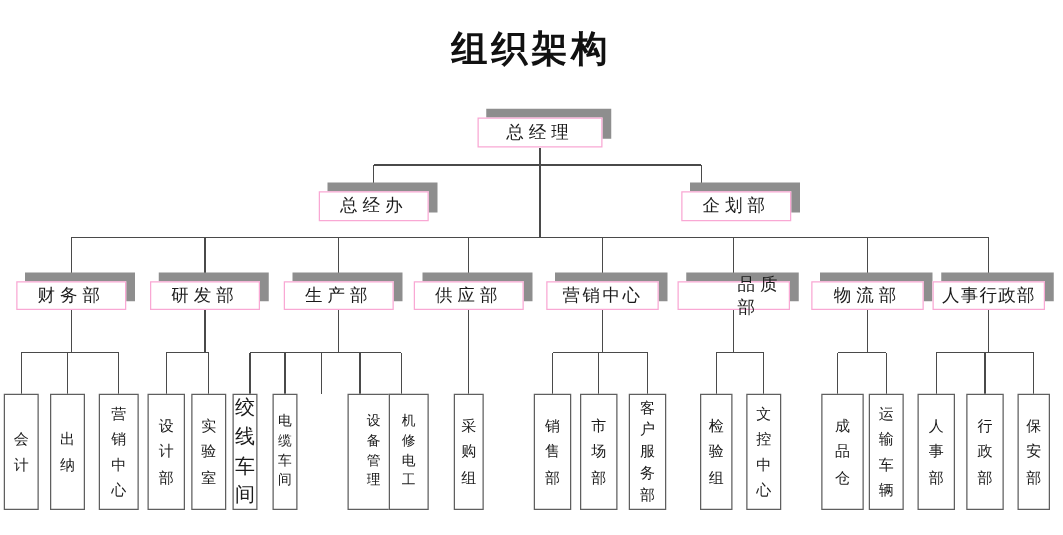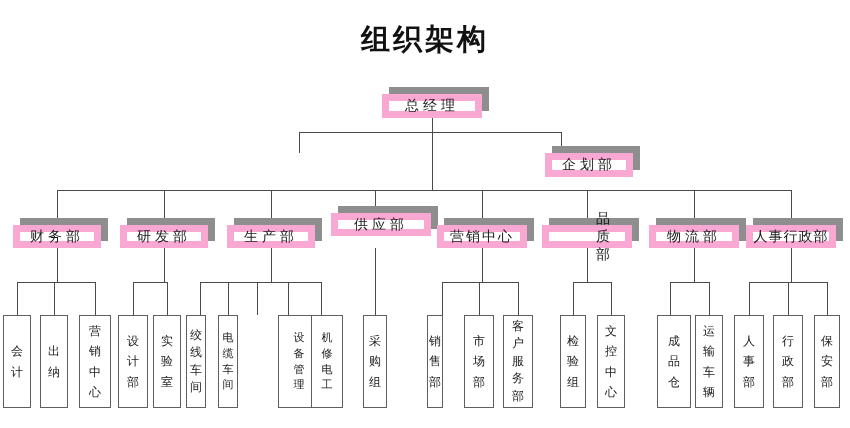--- a/index.html
+++ b/index.html
@@ -20,21 +20,21 @@
     font-size: 29px;
     font-weight: bold;
     letter-spacing: 3px;
     color: #111;
   }
   
   .box-h {
     position: absolute;
     height: 24px;
     background: #ffffff;
-    border: 7px solid #f9a8d4;
+    border: 1px solid #f9a8d4;
     box-shadow: 7px -7px 0 #8e8e8e;
     display: flex;
     align-items: center;
     justify-content: center;
     font-size: 14px;
     letter-spacing: 4px;
     box-sizing: border-box;
     z-index: 2;
   }
   
@@ -128,26 +128,27 @@
 
     <line x1="791" y1="248" x2="791" y2="282"></line>
     <line x1="749" y1="282" x2="827" y2="282"></line>
     <line x1="749" y1="282" x2="749" y2="315"></line>
     <line x1="788" y1="282" x2="788" y2="315"></line>
     <line x1="827" y1="282" x2="827" y2="315"></line>
   </svg>
 
   <div class="box-h" style="left:382px; top:94px; width:100px;">总经理</div>
 
+  <div class="box-h" style="left:255px; top:153px; width:88px;">总经办</div>
   <div class="box-h" style="left:517px; top:153px; width:88px;margin-left:28px;">企划部</div>
 
   <div class="box-h" style="left:13px;  top:225px; width:88px; height:23px;">财务部</div>
   <div class="box-h" style="left:120px; top:225px; width:88px; height:23px;">研发部</div>
   <div class="box-h" style="left:227px; top:225px; width:88px; height:23px;">生产部</div>
-  <div class="box-h" style="left:331px; top:213px; width:100px; height:23px;">供应部</div>
+  <div class="box-h" style="left:331px; top:225px; width:88px; height:23px;">供应部</div>
   <div class="box-h" style="left:437px; top:225px; width:90px; height:23px; letter-spacing:2px;">营销中心</div>
   <div class="box-h" style="left:542px; top:225px; width:90px; height:23px;padding-left:47px;">品质部</div>
   <div class="box-h" style="left:649px; top:225px; width:90px; height:23px;">物流部</div>
   <div class="box-h" style="left:746px; top:225px; width:90px; height:23px; letter-spacing:1px;">人事行政部</div>
 
   <div class="box-v" style="left:3px; width:28px;">
     <span class="stack">会计</span>
     </div>
   <div class="box-v" style="left:40px; width:28px;">
     <span class="stack">出纳</span>
@@ -156,38 +157,38 @@
     <span class="stack">营销中心</span>
     </div>
 
   <div class="box-v" style="left:118px; width:30px;">
     <span class="stack">设计部</span>
     </div>
   <div class="box-v" style="left:153px; width:28px;">
     <span class="stack">实验室</span>
     </div>
 
-  <div class="box-v tight" style="left:186px; width:20px; font-size:12px;">
+  <div class="box-v tight" style="left:186px; width:20px; font-size:16px;">
     <span class="stack">绞线车间</span>
     </div>
   <div class="box-v tight" style="left:218px; width:20px; font-size:11px;">
     <span class="stack">电缆车间</span>
     </div>
   <div class="box-v tight" style="left:278px; width:42px; font-size:11px;">
     <span class="stack">设备管理</span>
     </div>
   <div class="box-v tight" style="left:311px; width:32px; font-size:11px;">
     <span class="stack">机修电工</span>
     </div>
 
   <div class="box-v" style="left:363px; width:24px;">
     <span class="stack">采购组</span>
     </div>
 
-  <div class="box-v" style="left:427px; width:16px;">
+  <div class="box-v" style="left:427px; width:30px;">
     <span class="stack">销售部</span>
     </div>
   <div class="box-v" style="left:464px; width:30px;">
     <span class="stack">市场部</span>
     </div>
   <div class="box-v tight" style="left:503px; width:30px;">
     <span class="stack">客户服务部</span>
     </div>
 
   <div class="box-v" style="left:560px; width:26px;">

